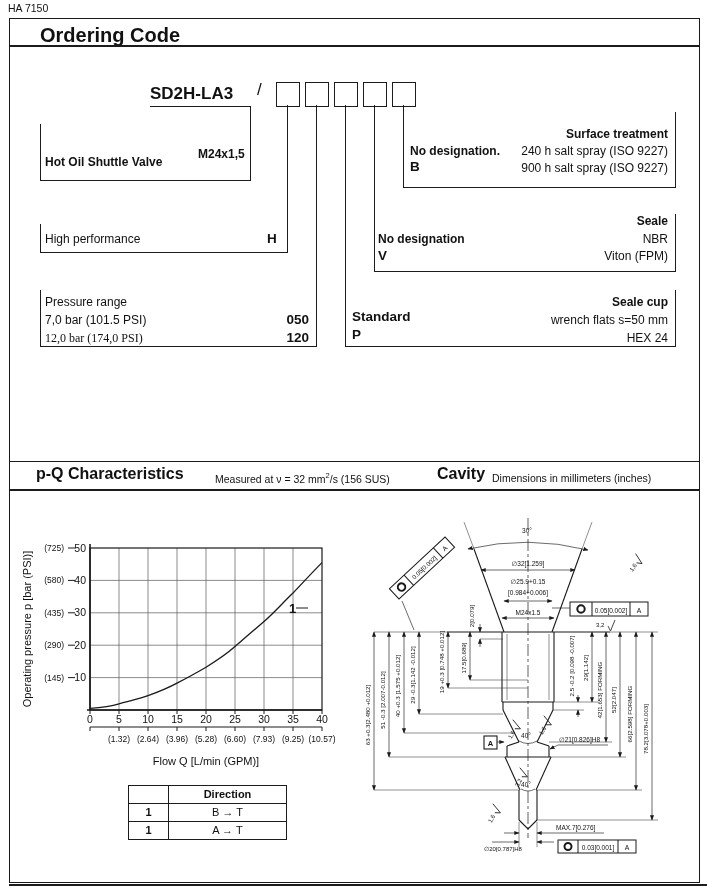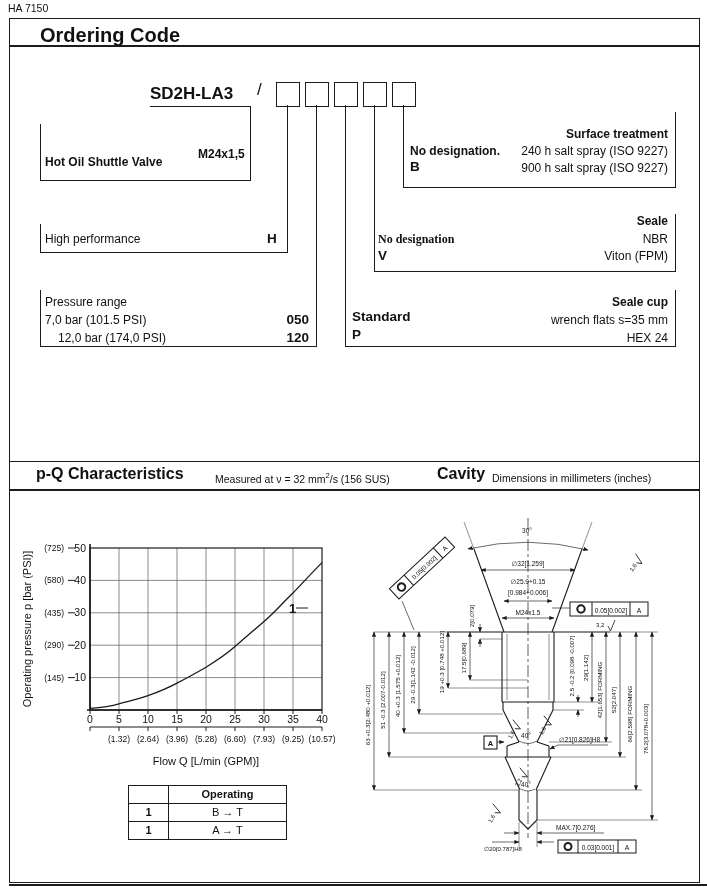--- a/index.html
+++ b/index.html
@@ -63,31 +63,31 @@
 
   <div class="abs b t11" style="left:45px;top:148px;margin-top:8px;">Hot Oil Shuttle Valve</div>
   <div class="abs b t11" style="left:198px;top:148px;">M24x1,5</div>
 
   <div class="abs t11" style="left:45px;top:233px;">High performance</div>
   <div class="abs t13" style="left:267px;top:231px;">H</div>
 
   <div class="abs t11" style="left:45px;top:296px;">Pressure range</div>
   <div class="abs t11" style="left:45px;top:314px;">7,0 bar (101.5 PSI)</div>
   <div class="abs t13 rt" style="left:259px;top:312px;width:50px;">050</div>
-  <div class="abs t11" style="left:58px;top:332px;">12,0 bar (174,0 PSI)</div>
+  <div class="abs t11" style="left:45px;top:332px;font-family:Liberation Serif, serif;">12,0 bar (174,0 PSI)</div>
   <div class="abs t13 rt" style="left:259px;top:330px;width:50px;">120</div>
 
   <div class="abs t13" style="left:352px;top:309px;">Standard</div>
   <div class="abs t13" style="left:352px;top:327px;">P</div>
   <div class="abs b t11 rt" style="left:480px;top:296px;width:188px;">Seale cup</div>
-  <div class="abs t11 rt" style="left:480px;top:314px;width:188px;">wrench flats s=35 mm</div>
+  <div class="abs t11 rt" style="left:480px;top:314px;width:188px;">wrench flats s=50 mm</div>
   <div class="abs t11 rt" style="left:480px;top:332px;width:188px;">HEX 24</div>
 
   <div class="abs b t11 rt" style="left:480px;top:215px;width:188px;">Seale</div>
-  <div class="abs b t11" style="left:378px;top:233px;font-family:Liberation Serif, serif;">No designation</div>
+  <div class="abs b t11" style="left:378px;top:233px;">No designation</div>
   <div class="abs t11 rt" style="left:480px;top:233px;width:188px;">NBR</div>
   <div class="abs t13" style="left:378px;top:248px;">V</div>
   <div class="abs t11 rt" style="left:480px;top:250px;width:188px;">Viton (FPM)</div>
 
   <div class="abs b t11 rt" style="left:480px;top:128px;width:188px;">Surface treatment</div>
   <div class="abs b t11" style="left:410px;top:145px;">No designation.</div>
   <div class="abs t11 rt" style="left:480px;top:145px;width:188px;">240 h salt spray (ISO 9227)</div>
   <div class="abs t13" style="left:410px;top:159px;">B</div>
   <div class="abs t11 rt" style="left:480px;top:162px;width:188px;">900 h salt spray (ISO 9227)</div>
 
@@ -184,21 +184,21 @@
     </g>
     <text x="31" y="629" transform="rotate(-90 31 629)" text-anchor="middle" font-size="11">Operating pressure p [bar (PSI)]</text>
     <text x="206" y="765" text-anchor="middle" font-size="11">Flow Q [L/min (GPM)]</text>
   </svg>
 
   <div class="abs" style="left:128px;top:785px;">
     <table class="dir">
       <tbody>
           <tr>
         <th style="width:39px;"></th>
-        <th style="width:117px;">Operating</th>
+        <th style="width:117px;">Direction</th>
       </tr>
       <tr>
         <td class="b">1</td>
         <td>B → T</td>
       </tr>
       <tr>
         <td class="b">1</td>
         <td>A → T</td>
       </tr>
     </tbody>

